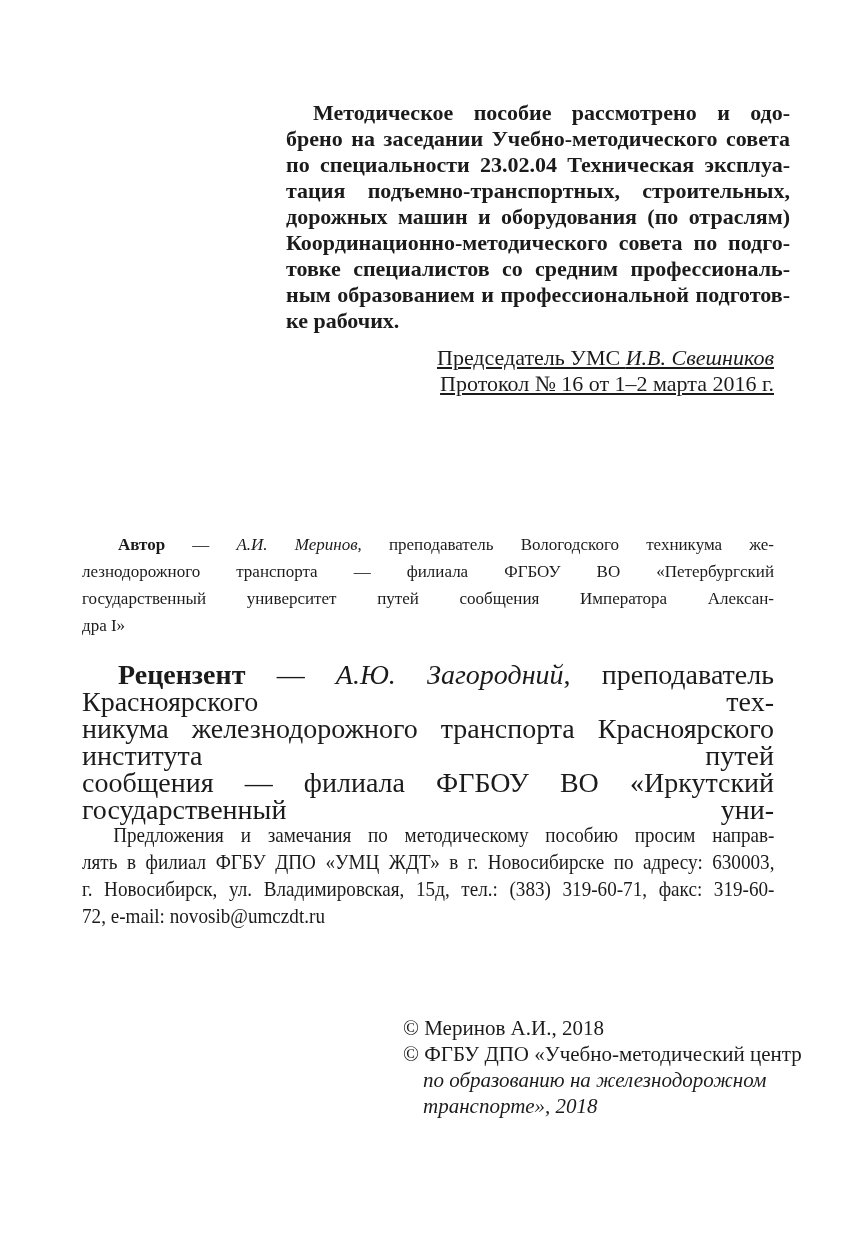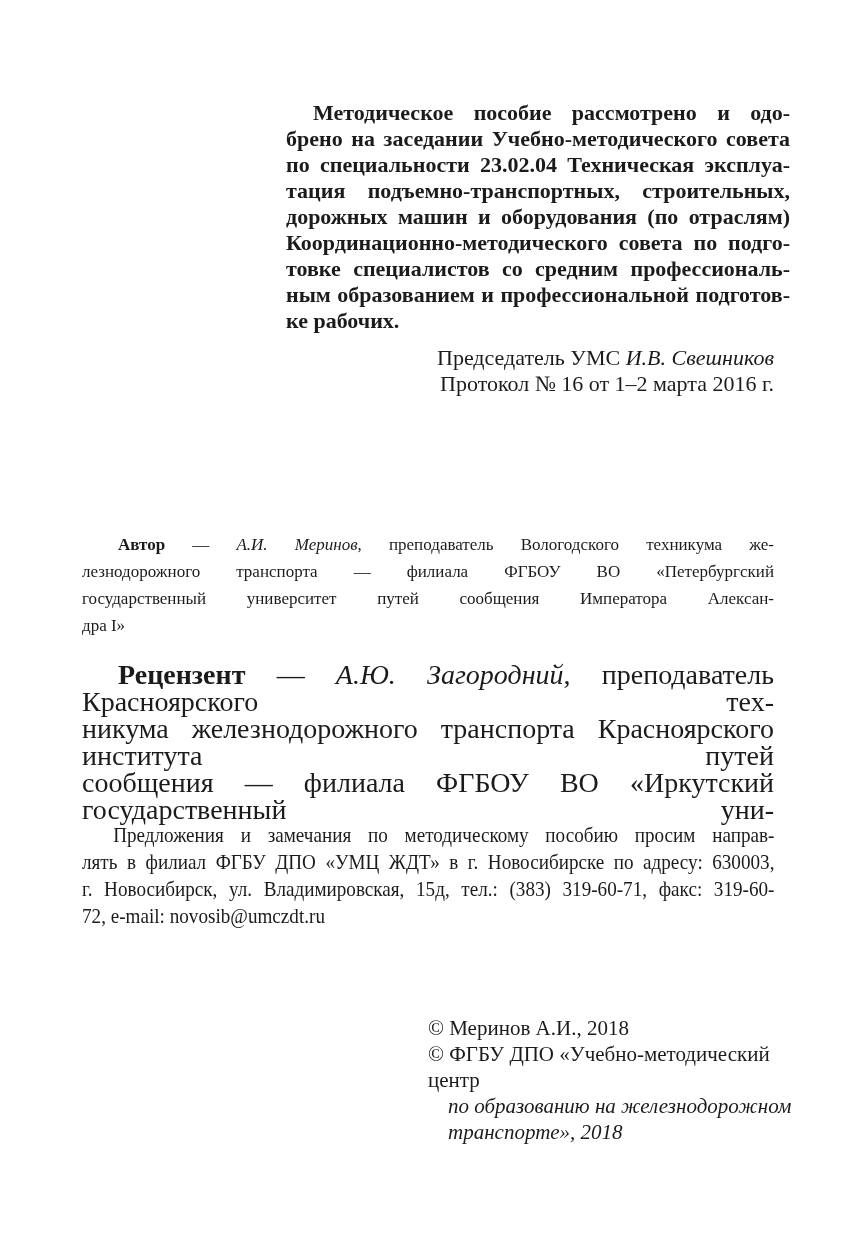--- a/index.html
+++ b/index.html
@@ -22,25 +22,25 @@
   .para .line {
     text-align: justify;
     text-align-last: justify;
   }
   .para .line.last {
     text-align-last: left;
   }
   .right-block .line {
     text-align: left;
     text-align-last: right;
+    text-decoration: underline;
   }
   .plain-block .line {
     text-align: left;
     text-align-last: left;
-    margin-left: 25px;
   }
   .b { font-weight: bold; }
   .i { font-style: italic; }
 
   #approval-paragraph {
     left: 286px;
     top: 100px;
     width: 504px;
     font-size: 22px;
     line-height: 26px;

